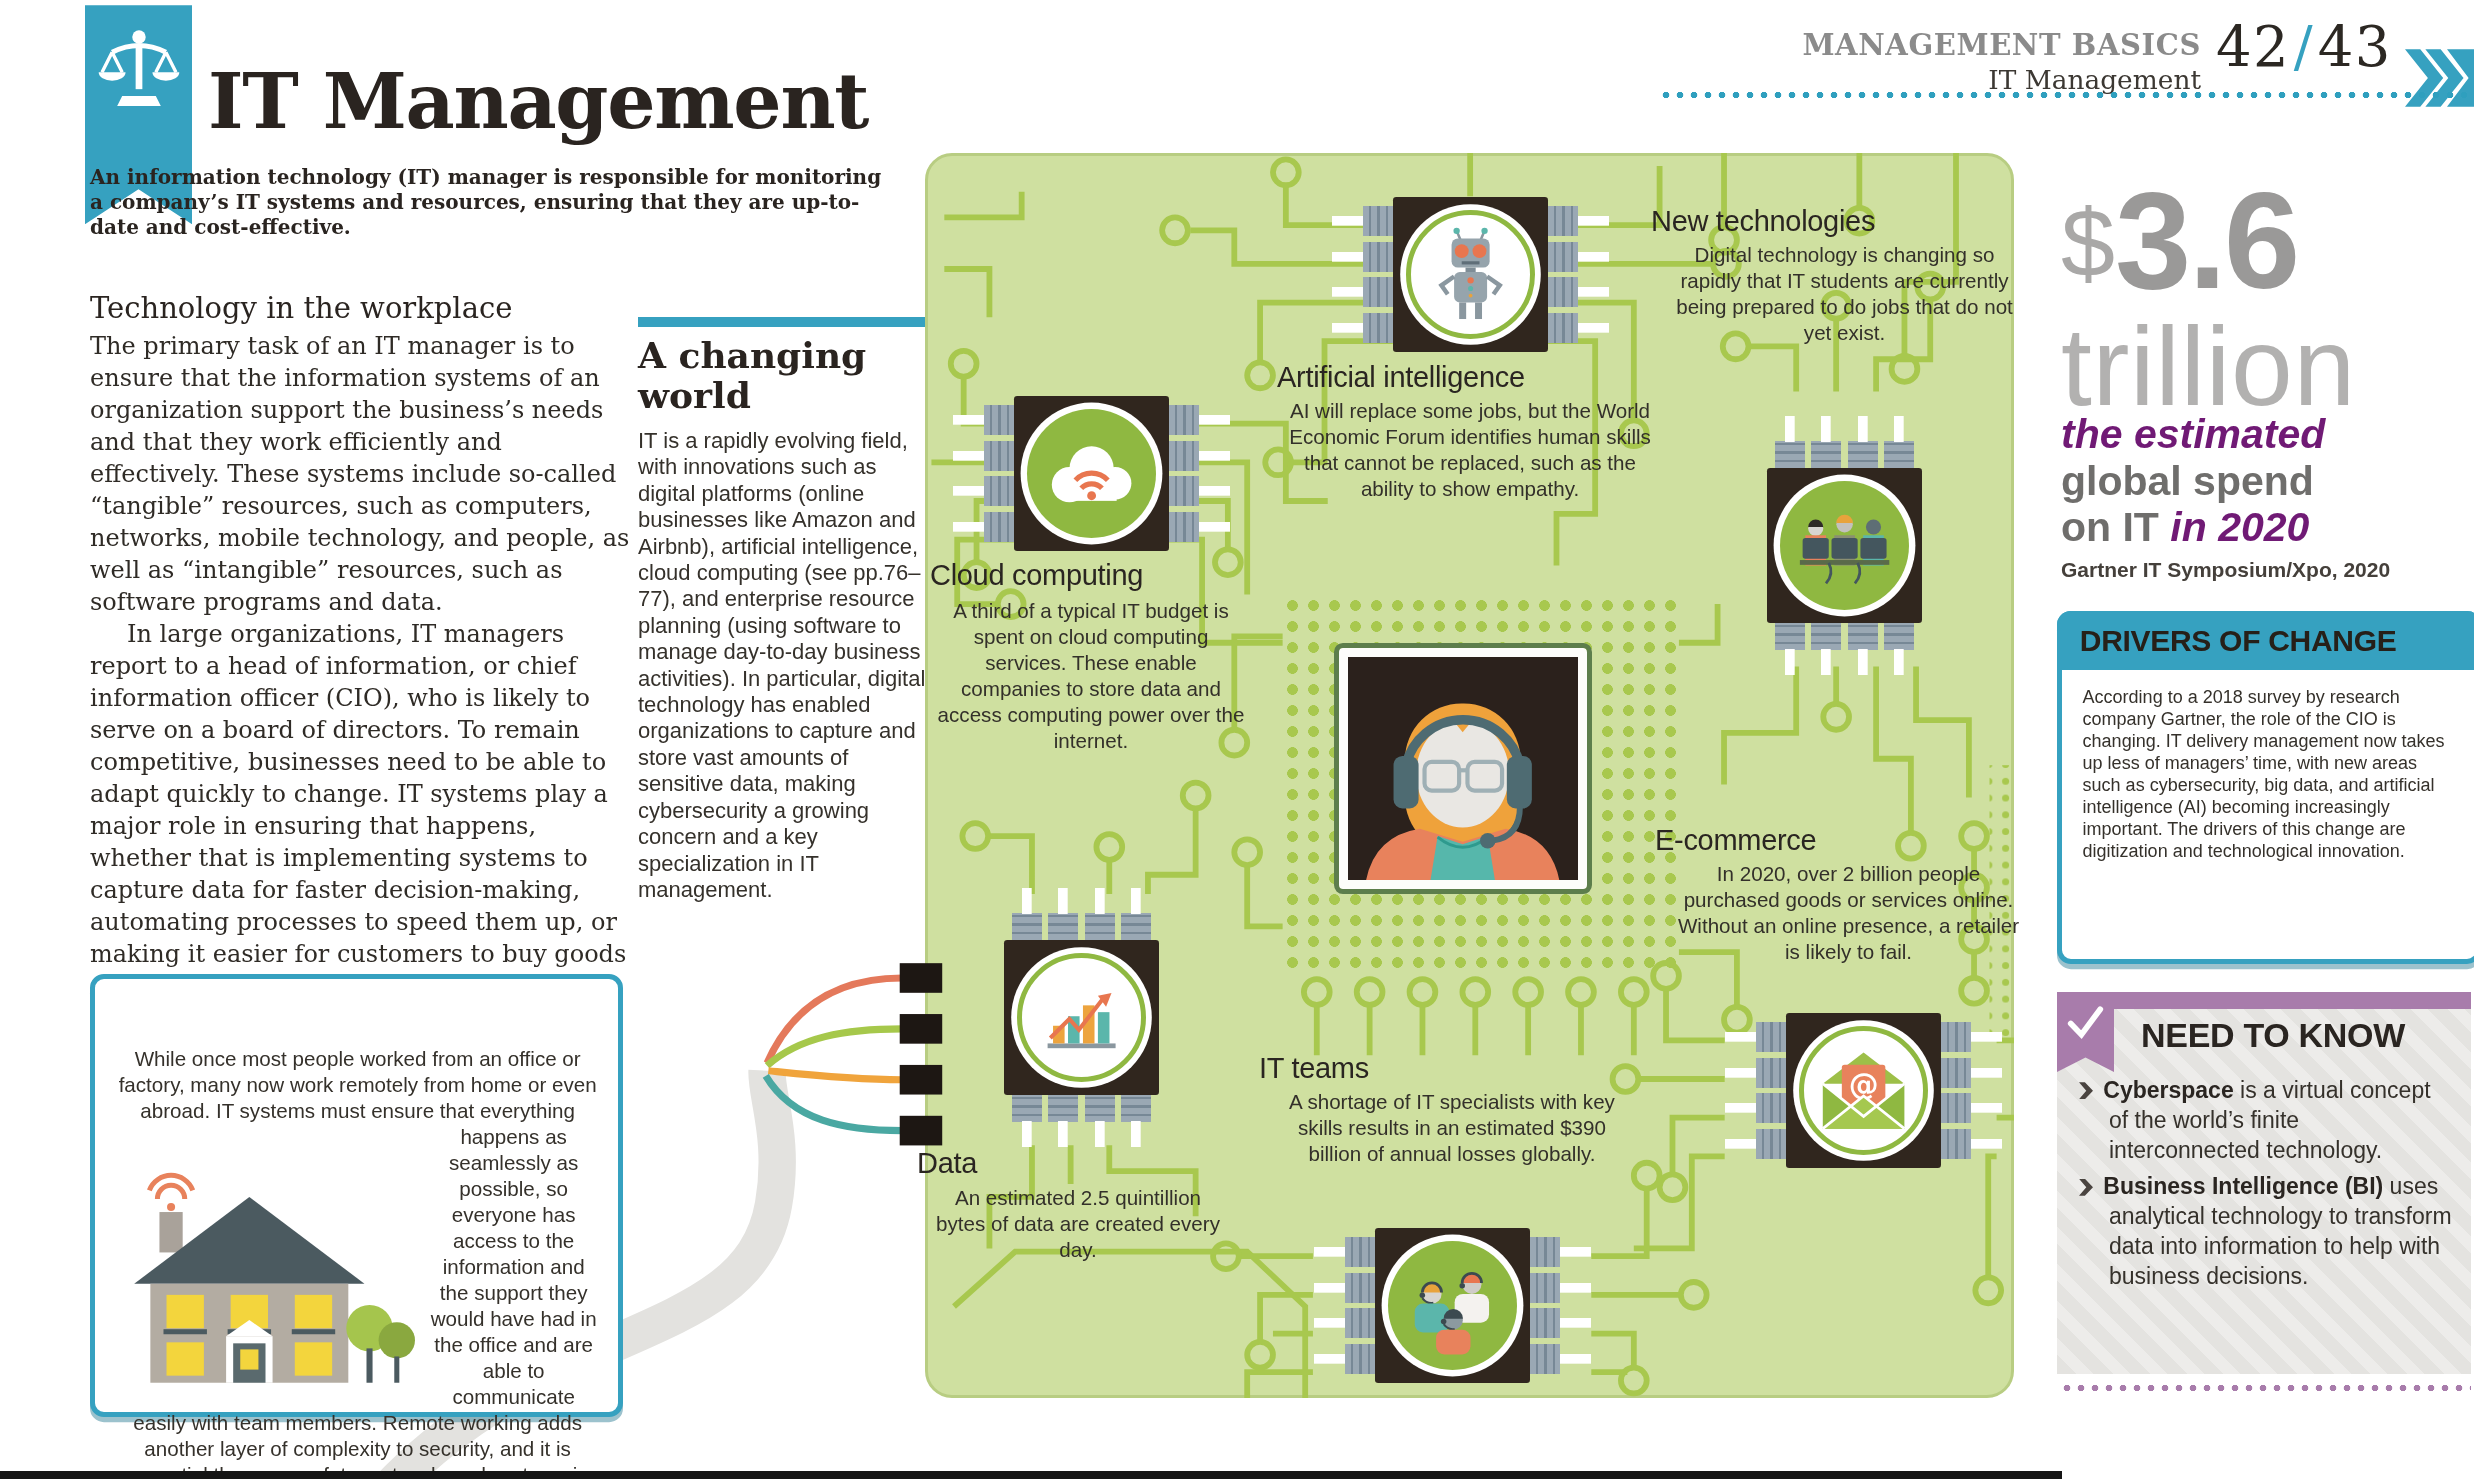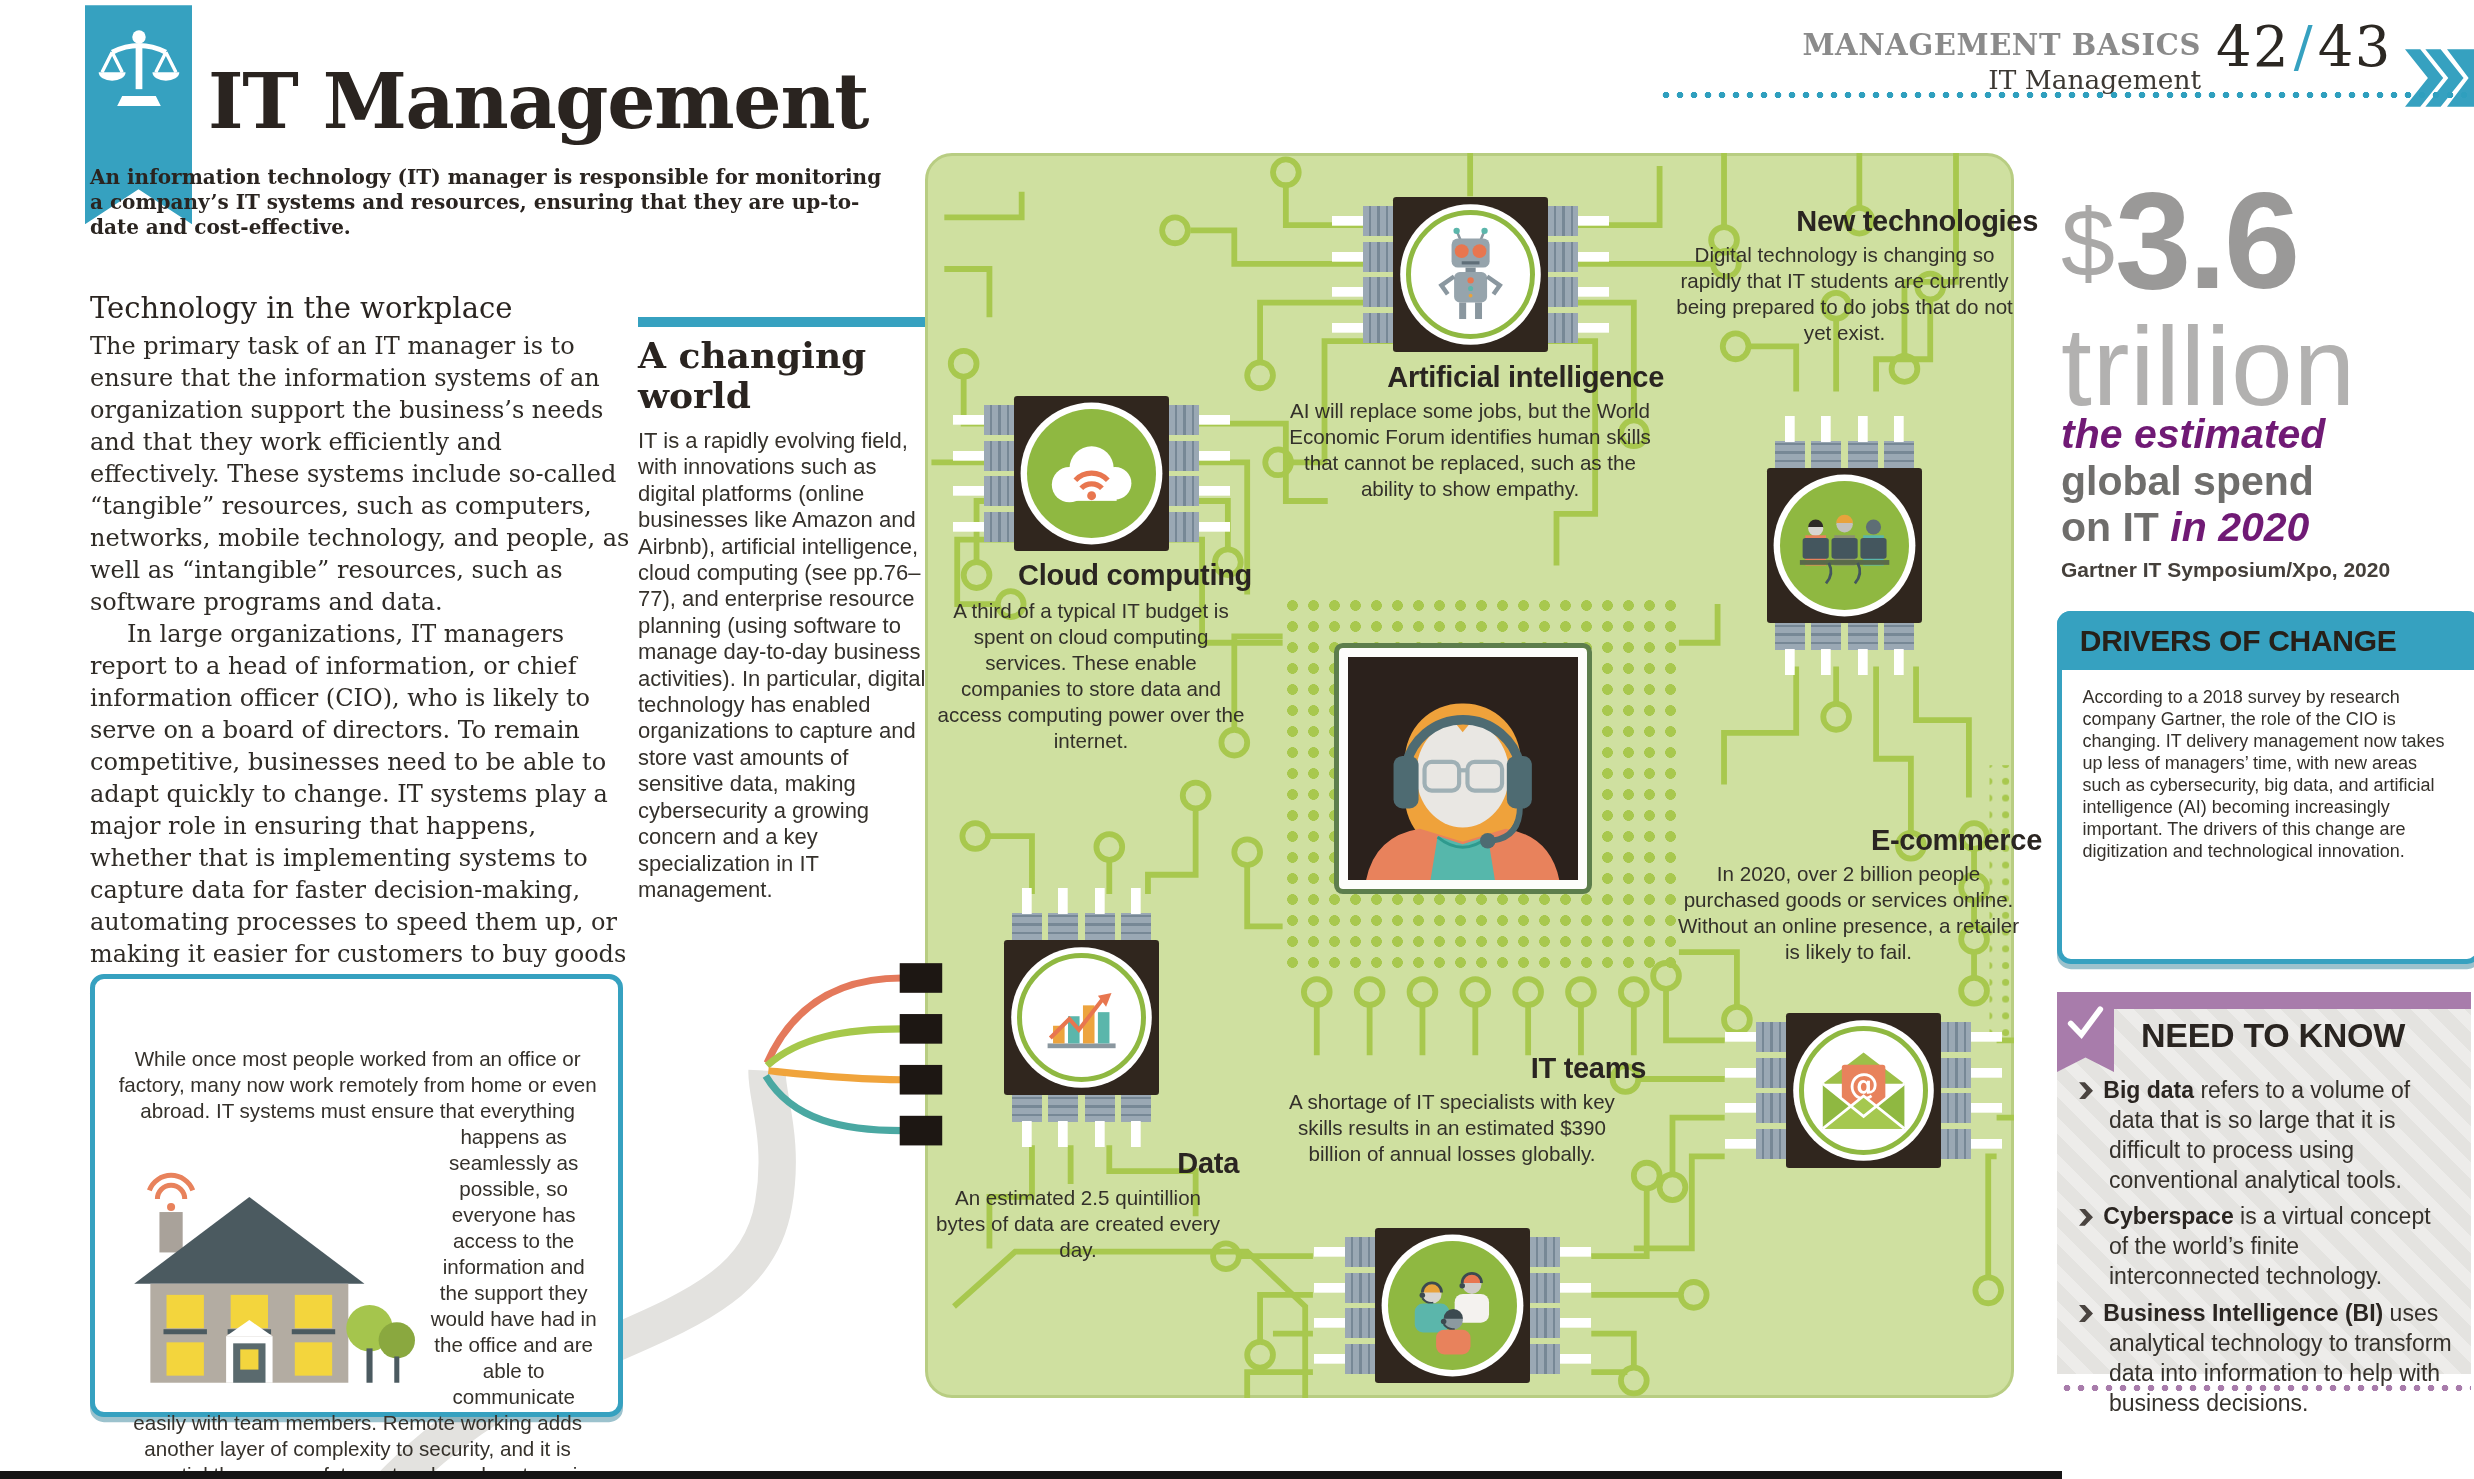--- a/index.html
+++ b/index.html
@@ -95,21 +95,21 @@
   .pl{background:linear-gradient(#fff,#fff) no-repeat 0 50%/31px 9.7px,
       repeating-linear-gradient(90deg,#9aa8b4 0 5.8px,#778896 5.8px 8.4px) no-repeat 100% 50%/30px 30px;}
   .pr{background:linear-gradient(#fff,#fff) no-repeat 100% 50%/31px 9.7px,
       repeating-linear-gradient(90deg,#9aa8b4 0 5.8px,#778896 5.8px 8.4px) no-repeat 0 50%/30px 30px;}
   .pt,.pb{width:30px;height:52px;}
   .pt{background:linear-gradient(#fff,#fff) no-repeat 50% 0/9.7px 26px,
       repeating-linear-gradient(0deg,#9aa8b4 0 5.8px,#778896 5.8px 8.4px) no-repeat 50% 100%/30px 27px;}
   .pb{background:linear-gradient(#fff,#fff) no-repeat 50% 100%/9.7px 26px,
       repeating-linear-gradient(0deg,#9aa8b4 0 5.8px,#778896 5.8px 8.4px) no-repeat 50% 0/30px 27px;}
 
-  .ntitle{position:absolute;text-align:right;font-size:29px;font-weight:bold;color:#2a2521;letter-spacing:-0.3px;}
+  .ntitle{position:absolute;text-align:left;font-size:29px;font-weight:normal;color:#2a2521;letter-spacing:-0.3px;}
   .nbody{position:absolute;text-align:center;font-size:20.6px;line-height:26px;color:#33302a;}
 
   .chev{left:2405px;top:49px;width:70px;height:58px;}
   .botline{left:0;top:1471px;width:2062px;height:9px;background:#151515;}
 </style>
 </head>
 <body>
 
 <div class="abs eyebrow serif">MANAGEMENT BASICS</div>
 <div class="abs section serif">IT Management</div>
@@ -480,20 +480,19 @@
 
 <div class="abs ntkbody"></div>
 <div class="abs ntkbar"></div>
 <div class="abs ntkpennant">
   <svg viewBox="0 0 100 100">
     <path d="M14,55 L40,82 L86,20" stroke="#fff" stroke-width="14" fill="none" stroke-linecap="round"></path>
   </svg>
 </div>
 <div class="abs ntkh">NEED TO KNOW</div>
 <div class="abs ntkitems">
-  <div class="ntkitem"><span class="blt"></span><span class="term">Big data</span><span> refers to a volume of data that is so large that it is difficult to process using conventional analytical tools.</span></div>
   <div class="ntkitem"><span class="blt"></span><span class="term">Cyberspace</span><span> is a virtual concept of the world’s finite interconnected technology.</span></div>
   <div class="ntkitem"><span class="blt"></span><span class="term">Business Intelligence (BI)</span><span> uses analytical technology to transform data into information to help with business decisions.</span></div>
 </div>
 <div class="abs pdotline"></div>
 
 <div class="abs botline"></div>
 
 
 </body></html>

